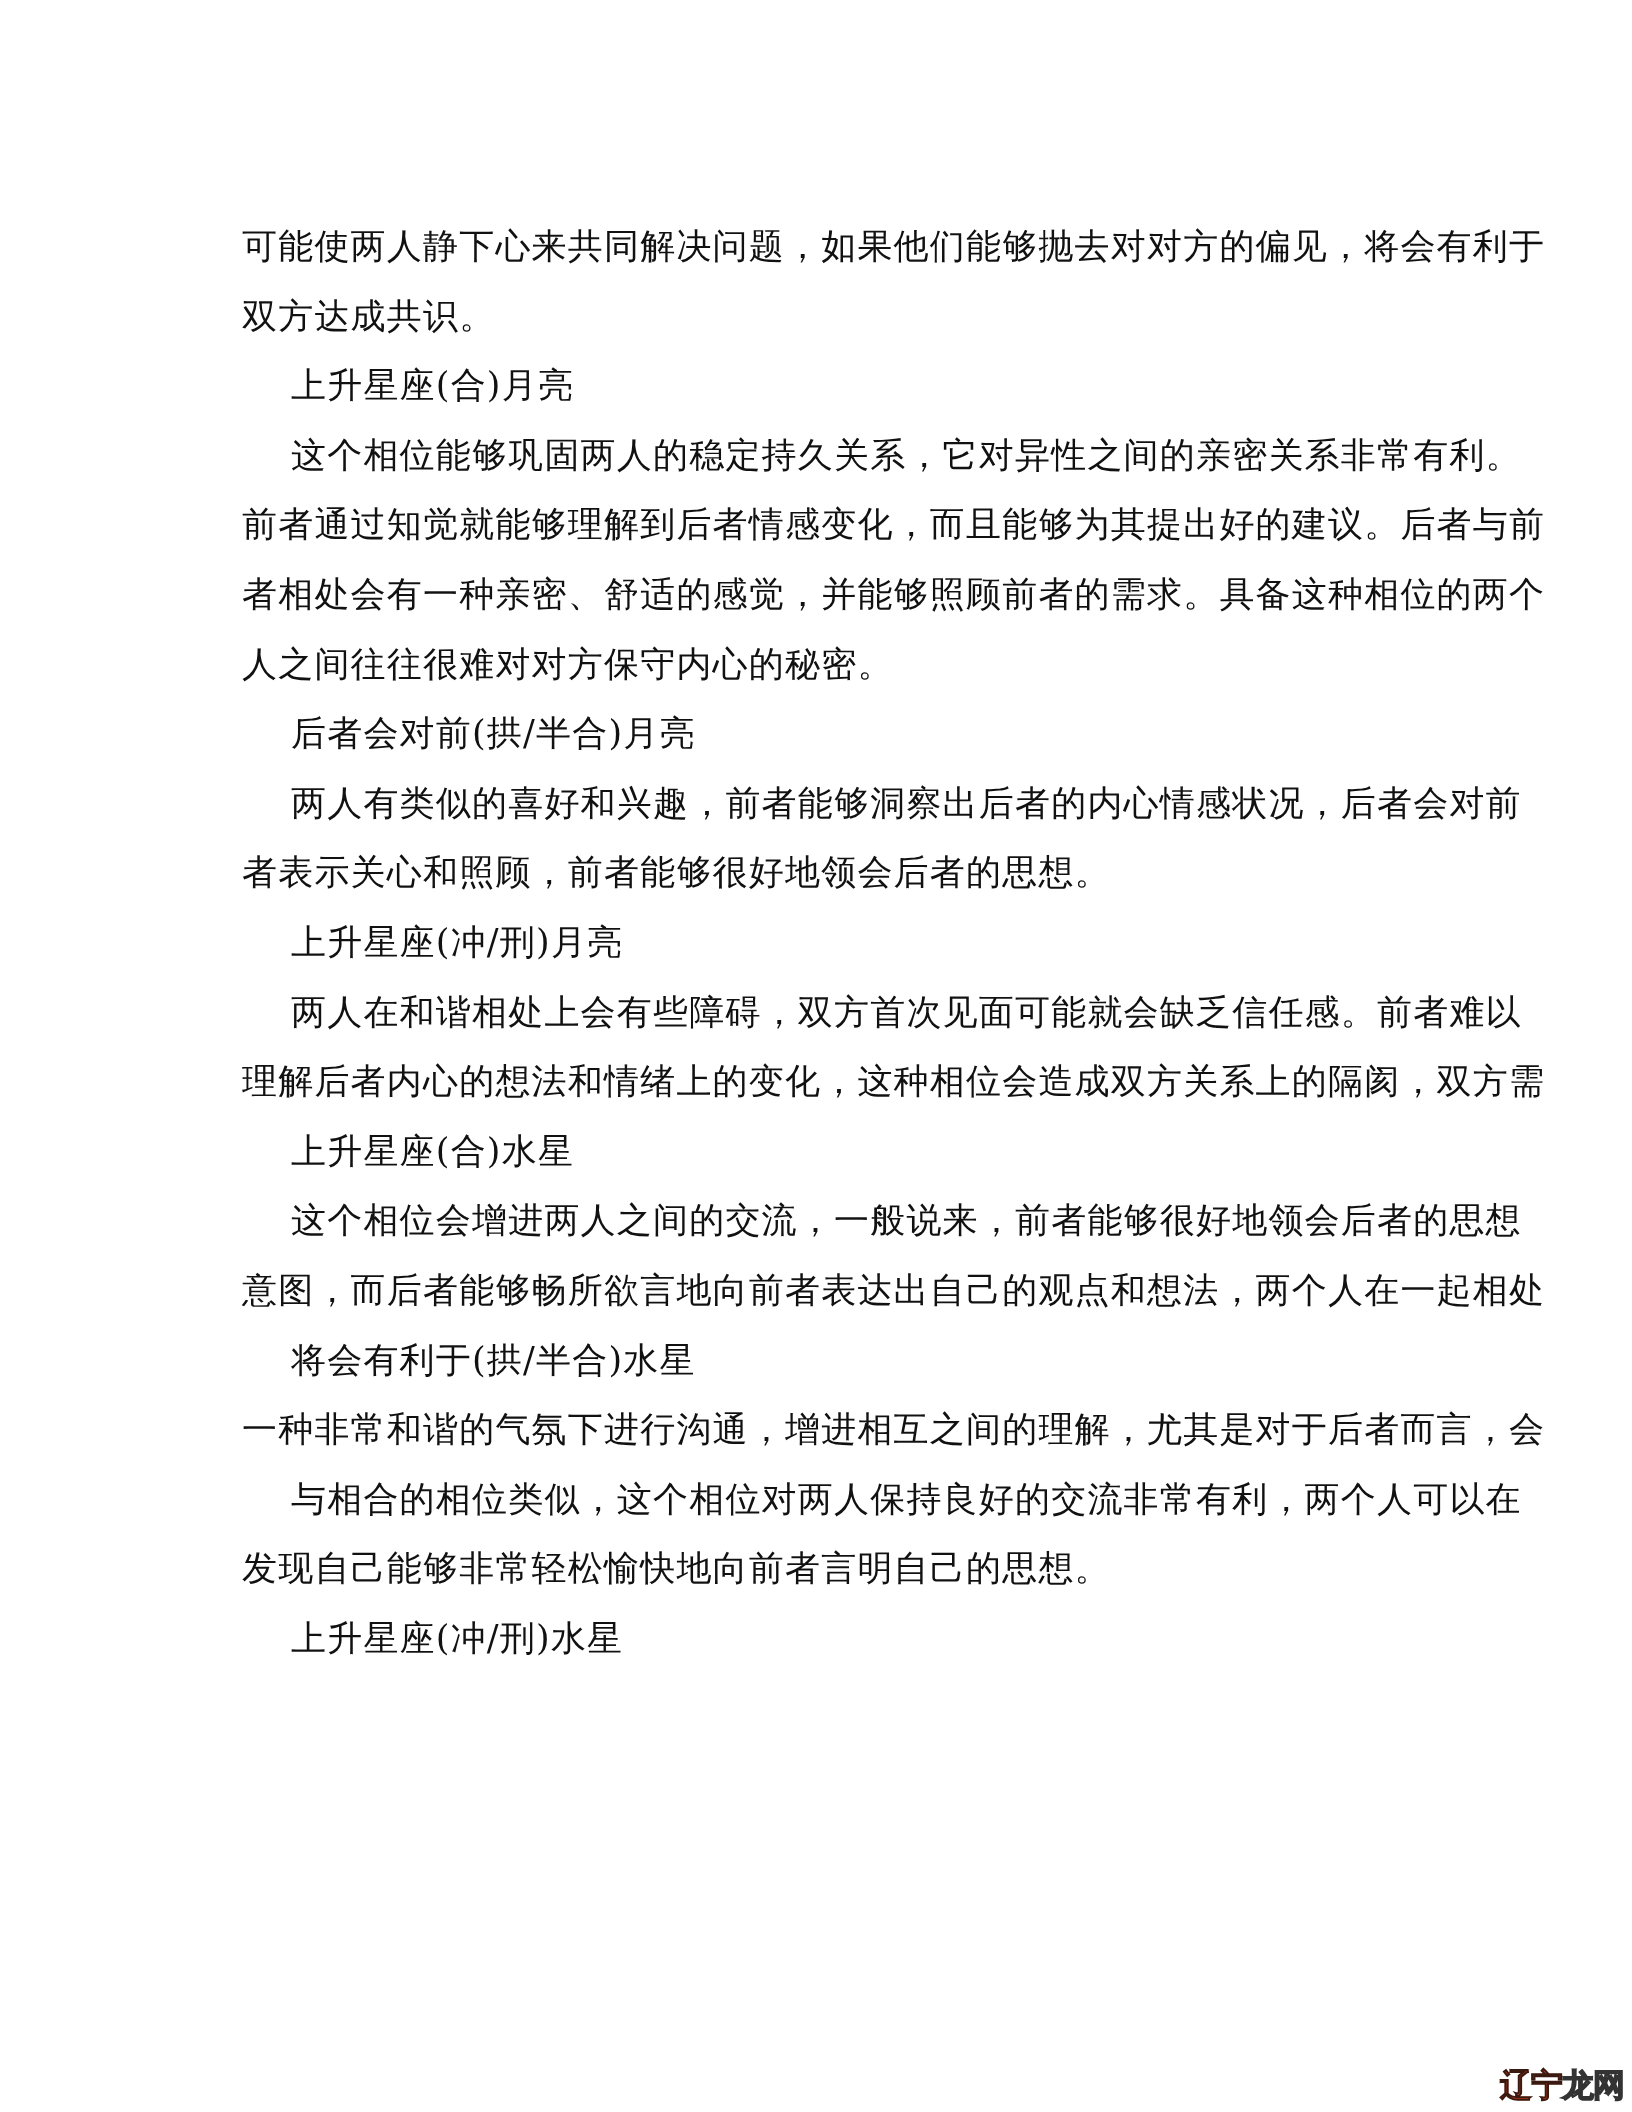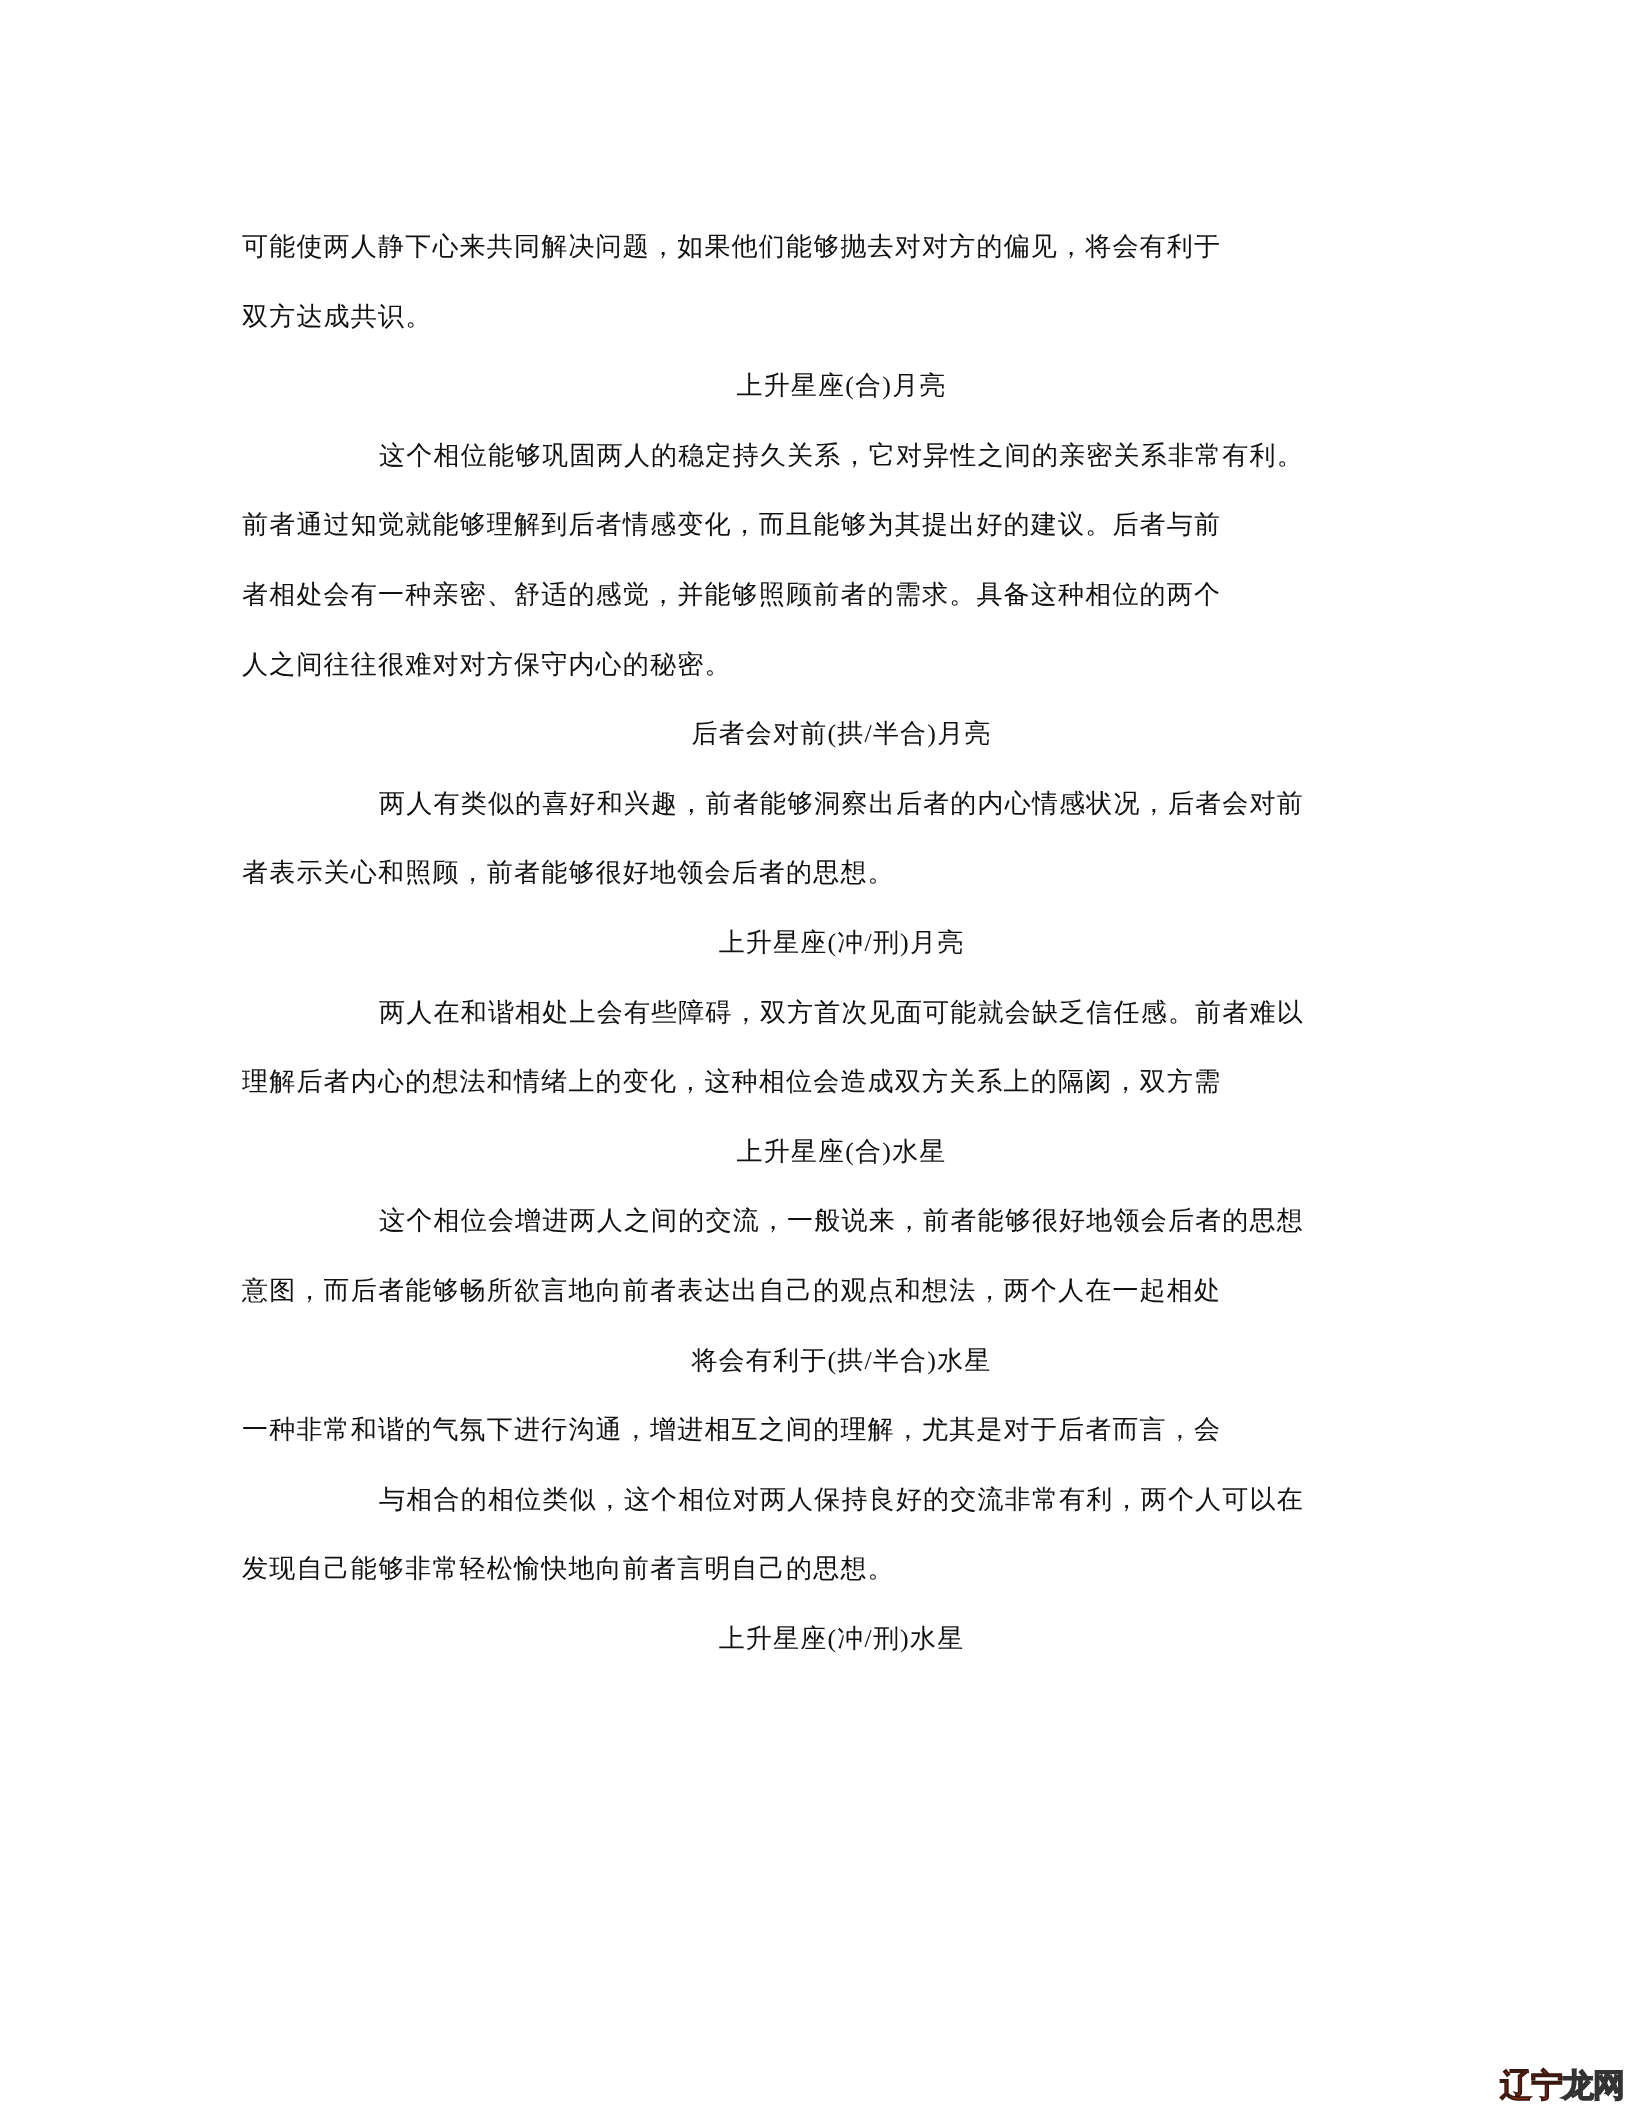--- a/index.html
+++ b/index.html
@@ -1,20 +1,20 @@
 <!DOCTYPE html>
 <html><head>
 <meta charset="utf-8">
 <style>
   html,body{margin:0;padding:0;background:#ffffff;}
   body{width:1632px;height:2112px;position:relative;overflow:hidden;
        font-family:"DejaVu Serif","Liberation Serif",serif;color:#111;}
   .page{position:absolute;left:242px;top:212px;width:1150px;}
-  .line{font-size:26px;line-height:69.6px;height:69.6px;white-space:nowrap;letter-spacing:1.2px;font-family:Liberation Serif, serif;}
-  .indent{padding-left:49px;text-align:center;}
+  .line{font-size:35px;line-height:69.6px;height:69.6px;white-space:nowrap;letter-spacing:1.2px;}
+  .indent{padding-left:49px;}
   .watermark{position:absolute;left:1500px;top:2064px;font-family:"DejaVu Sans",sans-serif;
              font-weight:bold;font-size:32px;letter-spacing:-1px;}
   .wm-a{color:#e8431b;-webkit-text-stroke:1px #3a1a10;}
   .wm-b{color:#ffffff;-webkit-text-stroke:1.5px #333;}
 </style>
 </head>
 <body>
 
 <div class="page">
   <div class="line">可能使两人静下心来共同解决问题，如果他们能够抛去对对方的偏见，将会有利于</div>

